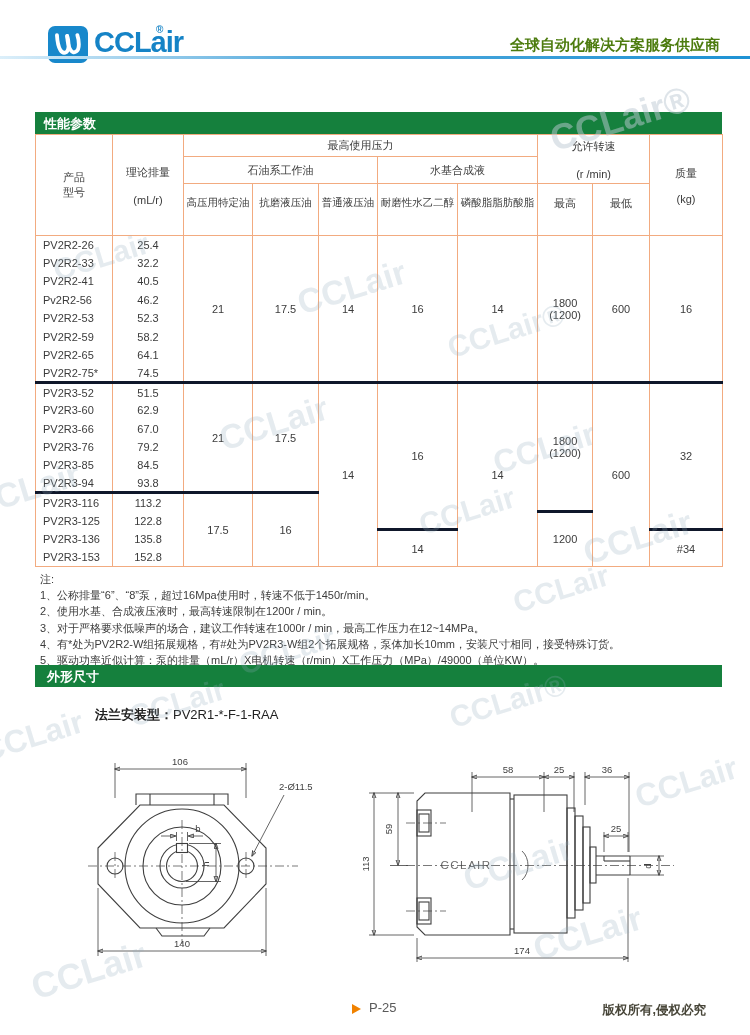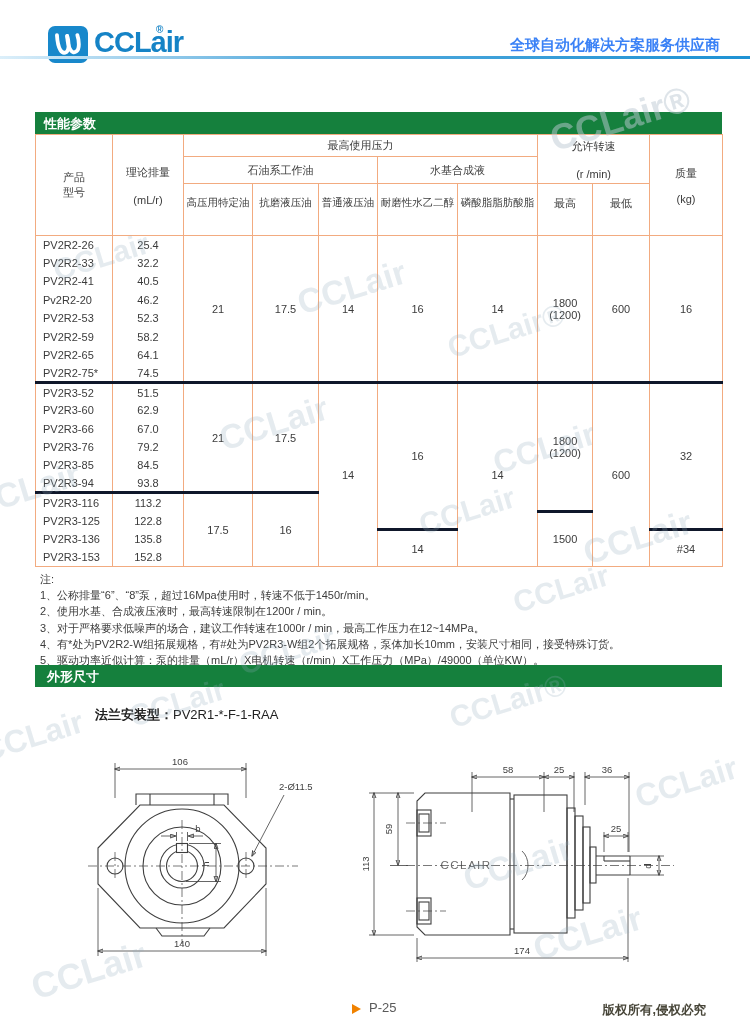--- a/index.html
+++ b/index.html
@@ -4,21 +4,21 @@
 <style>
   html,body{margin:0;padding:0;background:#fff;}
   .page{position:relative;width:750px;height:1035px;background:#ffffff;overflow:hidden;
         font-family:"Liberation Sans","DejaVu Sans",sans-serif;color:#3b3b3b;}
 
   
   .logo-box{position:absolute;left:48px;top:26px;width:40px;height:37px;background:#1888cb;border-radius:7px;}
   .logo-box svg{position:absolute;left:3px;top:2px;}
   .logo-text{position:absolute;left:94px;top:26px;font-size:29px;font-weight:bold;color:#1583c6;letter-spacing:-1px;}
   .logo-reg{position:absolute;left:156px;top:24px;font-size:10px;color:#1583c6;font-weight:bold;}
-  .tagline{position:absolute;right:30px;top:36px;font-size:15px;font-weight:bold;color:#3b82f6;}
+  .tagline{position:absolute;right:30px;top:36px;font-size:15px;font-weight:bold;color:#4d7c0f;}
   .hdr-rule{position:absolute;left:0;top:56px;width:750px;height:3px;
             background:linear-gradient(90deg,#dcEFfa,#56abdd 40%,#1e92d4);}
 
   
   .banner{position:absolute;left:35px;width:687px;height:22px;background:#15803d;color:#fff;
           font-size:13px;font-weight:bold;line-height:23px;padding-left:9px;box-sizing:border-box;z-index:2;}
   #banner-perf{top:112px;}
   #banner-dim{top:665px;padding-left:12px;}
 
   
@@ -151,21 +151,21 @@
       </tr>
       <tr>
           <td class="model">PV2R2-33</td>
           <td>32.2</td>
         </tr>
       <tr>
           <td class="model">PV2R2-41</td>
           <td>40.5</td>
         </tr>
       <tr>
-          <td class="model">Pv2R2-20</td>
+          <td class="model">Pv2R2-56</td>
           <td>46.2</td>
         </tr>
       <tr>
           <td class="model">PV2R2-53</td>
           <td>52.3</td>
         </tr>
       <tr>
           <td class="model">PV2R2-59</td>
           <td>58.2</td>
         </tr>
@@ -212,21 +212,21 @@
         </tr>
       <tr>
         <td class="model">PV2R3-116</td>
         <td>113.2</td>
         <td rowspan="4">17.5</td>
         <td rowspan="4">16</td>
       </tr>
       <tr>
         <td class="model">PV2R3-125</td>
         <td>122.8</td>
-        <td rowspan="3">1500</td>
+        <td rowspan="3">1200</td>
       </tr>
       <tr>
         <td class="model">PV2R3-136</td>
         <td>135.8</td>
         <td rowspan="2">14</td>
         <td rowspan="2">#34</td>
       </tr>
       <tr>
           <td class="model">PV2R3-153</td>
           <td>152.8</td>

